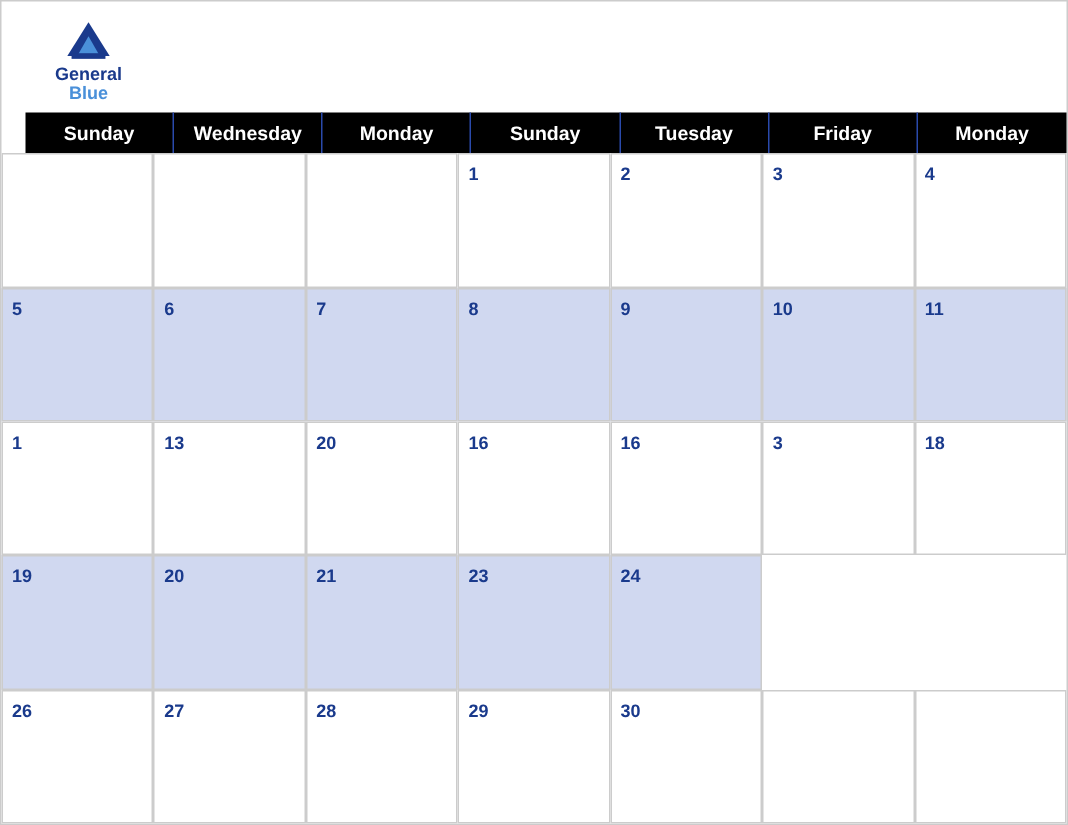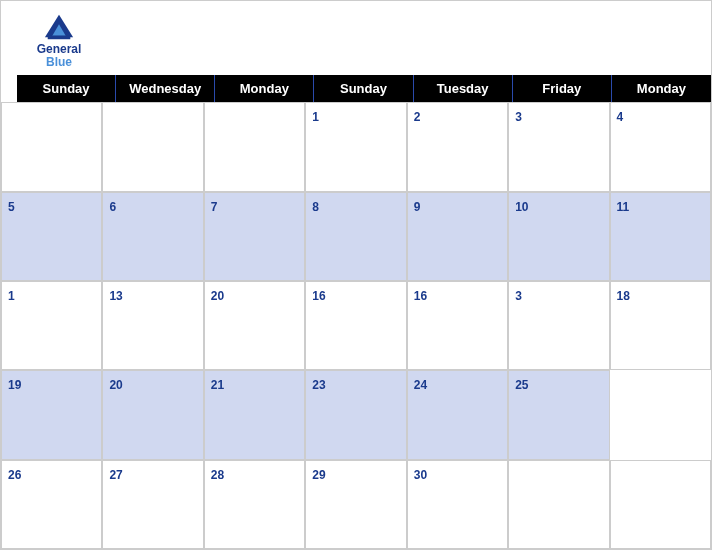--- a/index.html
+++ b/index.html
@@ -162,21 +162,20 @@
         <div class="calendar-cell"><span class="cell-date">16</span></div>
         <div class="calendar-cell"><span class="cell-date">3</span></div>
         <div class="calendar-cell"><span class="cell-date">18</span></div>
       </div>
       <div class="grid-row">
         <div class="calendar-cell"><span class="cell-date">19</span></div>
         <div class="calendar-cell"><span class="cell-date">20</span></div>
         <div class="calendar-cell"><span class="cell-date">21</span></div>
         <div class="calendar-cell"><span class="cell-date">23</span></div>
         <div class="calendar-cell"><span class="cell-date">24</span></div>
-        <div class="calendar-cell"><span class="cell-date">25</span></div>
       </div>
       <div class="grid-row">
         <div class="calendar-cell"><span class="cell-date">26</span></div>
         <div class="calendar-cell"><span class="cell-date">27</span></div>
         <div class="calendar-cell"><span class="cell-date">28</span></div>
         <div class="calendar-cell"><span class="cell-date">29</span></div>
         <div class="calendar-cell"><span class="cell-date">30</span></div>
         <div class="calendar-cell"></div>
         <div class="calendar-cell"></div>
       </div>

